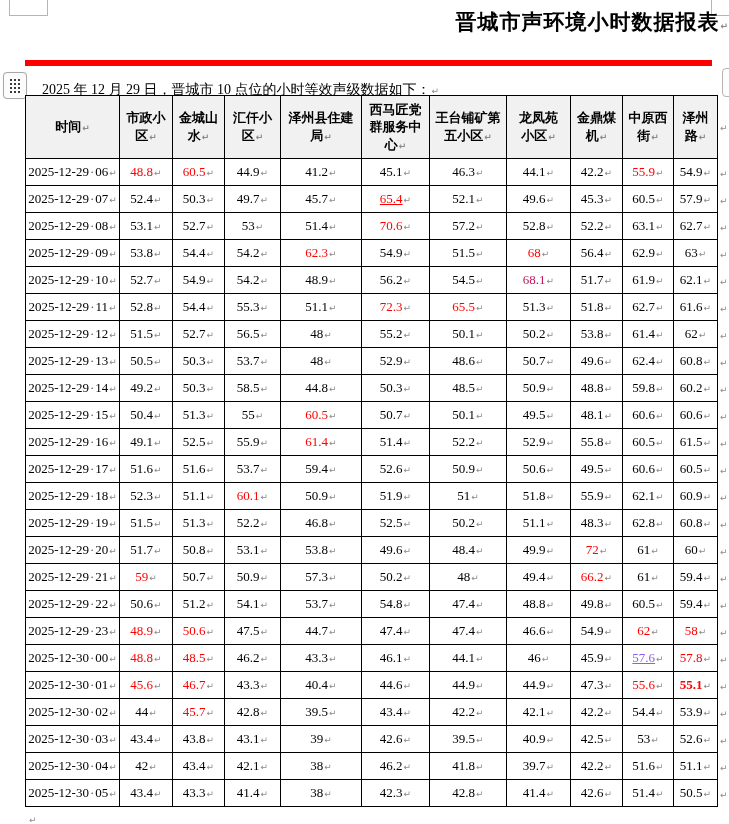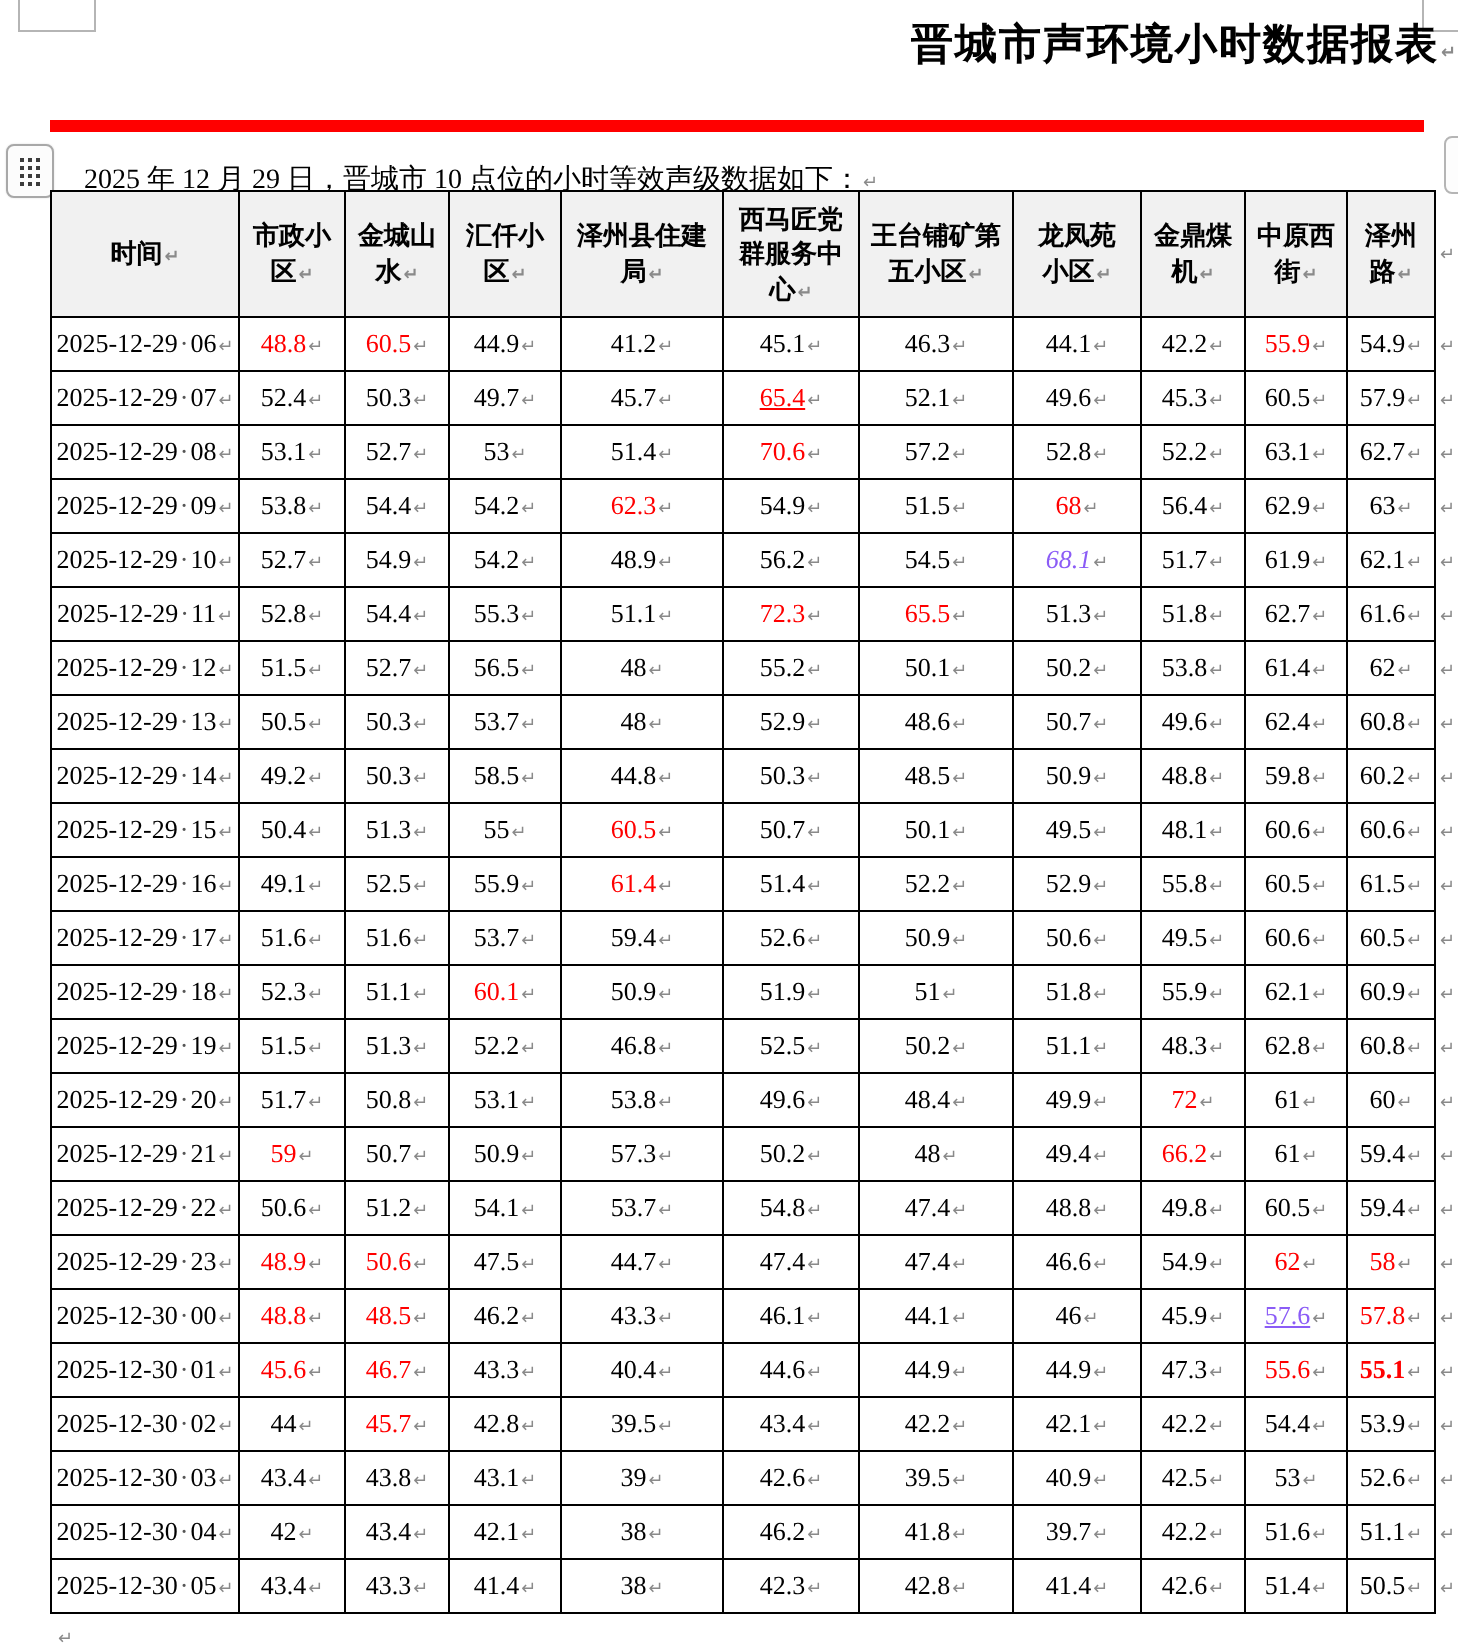--- a/index.html
+++ b/index.html
@@ -181,21 +181,21 @@
         <td><span>63</span><span class="pilcrow">↵</span></td>
       </tr>
       <tr>
         <td><span>2025-12-29</span><span class="space-dot">·</span><span>10</span><span class="pilcrow">↵</span></td>
         <td><span>52.7</span><span class="pilcrow">↵</span></td>
         <td><span>54.9</span><span class="pilcrow">↵</span></td>
         <td><span>54.2</span><span class="pilcrow">↵</span></td>
         <td><span>48.9</span><span class="pilcrow">↵</span></td>
         <td><span>56.2</span><span class="pilcrow">↵</span></td>
         <td><span>54.5</span><span class="pilcrow">↵</span></td>
-        <td><span style="color: #8b5cf6; font-style: italic;">68.1</span><span class="pilcrow">↵</span></td>
+        <td><span style="color: #be185d;">68.1</span><span class="pilcrow">↵</span></td>
         <td><span>51.7</span><span class="pilcrow">↵</span></td>
         <td><span>61.9</span><span class="pilcrow">↵</span></td>
         <td><span>62.1</span><span class="pilcrow">↵</span></td>
       </tr>
       <tr>
         <td><span>2025-12-29</span><span class="space-dot">·</span><span>11</span><span class="pilcrow">↵</span></td>
         <td><span>52.8</span><span class="pilcrow">↵</span></td>
         <td><span>54.4</span><span class="pilcrow">↵</span></td>
         <td><span>55.3</span><span class="pilcrow">↵</span></td>
         <td><span>51.1</span><span class="pilcrow">↵</span></td>

